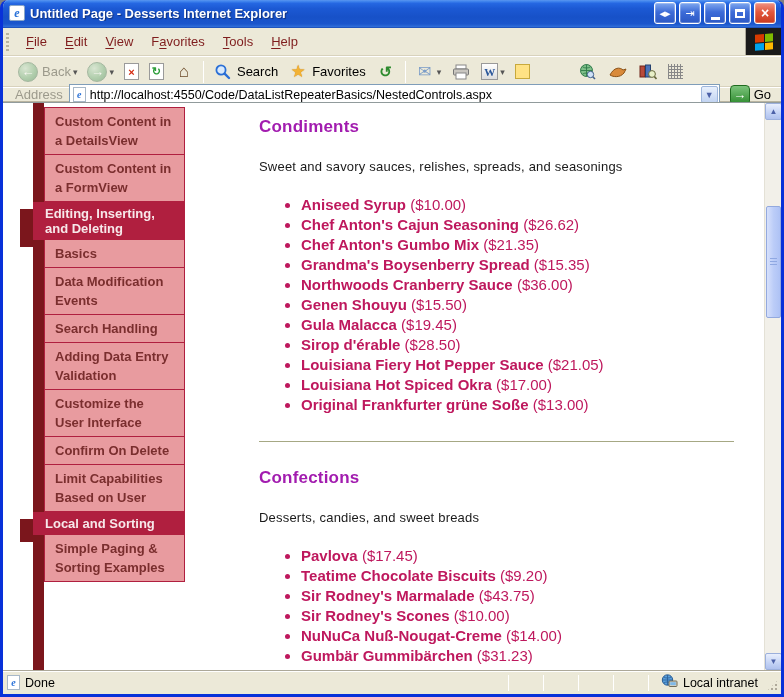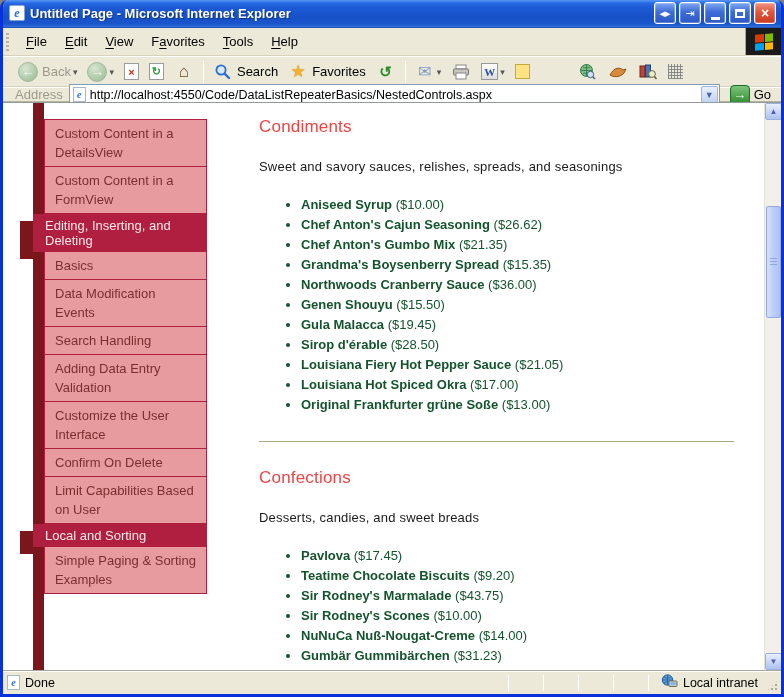--- a/index.html
+++ b/index.html
@@ -28,21 +28,21 @@
   .tb-btn.close{ background:linear-gradient(to bottom,#F09384 0%,#E2573C 45%,#C93A1E 100%); font-size:14px; font-weight:bold;}
   .glyph-min{ width:9px; height:3px; background:#fff; margin-top:10px;}
   .glyph-max{ width:10px; height:9px; border:2px solid #fff; border-top-width:3px;}
 
   
   .menubar{ height:28px; flex:none; display:flex; align-items:stretch; background:#ECE9D8;
     border-bottom:1px solid #D8D2BD;}
   .menus{ display:flex; align-items:center; flex:1; padding-left:4px;}
   .drag-handle{ width:5px; margin:4px 3px 4px 2px; flex:none;
     background-image:radial-gradient(#B8B4A0 35%, transparent 40%); background-size:5px 4px;}
-  .menu-item{ padding:4px 9px; font-size:13px; color:#000000; cursor:default;}
+  .menu-item{ padding:4px 9px; font-size:13px; color:#7f1d1d; cursor:default;}
   .menu-item u{ text-underline-offset:2px;}
   .winlogo{ width:36px; flex:none; background:#1A1A1A; display:flex; align-items:center; justify-content:center;
     border-left:1px solid #ACA899;}
   .flag{ width:18px; height:16px; display:grid; grid-template-columns:1fr 1fr; grid-template-rows:1fr 1fr; gap:1px; transform:skewY(-4deg);}
   .flag i:nth-child(1){background:#D83B01}.flag i:nth-child(2){background:#7FBA00}
   .flag i:nth-child(3){background:#00A4EF}.flag i:nth-child(4){background:#FFB900}
 
   
   .toolbar{ height:31px; flex:none; display:flex; align-items:center; background:#ECE9D8;
     border-top:1px solid #FFFFFF; border-bottom:1px solid #D8D2BD; padding-right:4px;}
@@ -78,33 +78,33 @@
     display:flex; align-items:center; justify-content:center; font-size:9px; color:#4C61A8; flex:none;}
   .go-btn{ display:flex; align-items:center; gap:4px; margin-left:6px; font-size:13px; padding:1px 4px;}
   .go-ic{ width:20px; height:20px; border-radius:4px; background:linear-gradient(#7CC47C,#2E8B2E); border:1px solid #1F6B1F;
     color:#fff; font-weight:bold; display:flex; align-items:center; justify-content:center; font-size:13px;}
 
   
   .content{ flex:1; position:relative; background:#fff; overflow:hidden; display:flex; border-top:1px solid #919B9C;}
   .page{ flex:1; position:relative; overflow:hidden;}
 
   .stripe{ position:absolute; left:30px; top:0; bottom:0; width:11px; background:#7B161C;}
-  .navmenu{ position:absolute; left:41px; top:16px; width:163px;}
+  .navmenu{ position:absolute; left:41px; top:4px; width:141px;font-weight:bold;}
   .nav-item{ background:#E89B9F; color:#7A2E2E; font-size:13px; line-height:19px; padding:4px 8px 4px 10px;
     border:1px solid #B01F3F; border-top:none; cursor:pointer;}
   .navmenu .nav-item:first-child{ border-top:1px solid #B01F3F;}
   .nav-cat{ position:relative; background:#B01F3F; color:#F7E8EA; font-size:13px; line-height:15px;
     margin-left:-11px; padding:4px 8px 4px 12px; cursor:pointer;}
   .nav-cat::before{ content:""; position:absolute; left:-13px; top:7px; width:13px; height:100%; background:#7B161C;}
 
   .main{ position:absolute; left:256px; right:0; top:0; bottom:-40px; padding:14px 30px 0 0; overflow:hidden;}
-  .sec-title{ font-size:17px; font-weight:400; color:#ef4444; letter-spacing:.2px;}
+  .sec-title{ font-size:17px; font-weight:700; color:#a21caf; letter-spacing:.2px;}
   .sec-desc{ font-size:13px; color:#1A1A1A; margin-top:22px; letter-spacing:.2px;}
   .plist{ margin:21px 0 0 0; padding-left:42px; list-style:disc;}
-  .plist li{ font-size:13px; line-height:20px; color:#14532d;}
+  .plist li{ font-size:15px; line-height:20px; color:#be185d;}
   .p-name{ font-weight:bold;}
   .rule{ border-top:1px solid #A6A884; margin:26px 0;}
 
   
   .scrollbar{ width:17px; flex:none; background:#F2F0E9; position:relative; border-left:1px solid #E4E1D6;}
   .sb-btn{ position:absolute; left:0; width:17px; height:17px; border-radius:2px;
     background:linear-gradient(#E9EFFD,#C4D3F5 60%,#AFC1EE); border:1px solid #9CB0DC;
     display:flex; align-items:center; justify-content:center; font-size:8px; color:#4C61A8;}
   .sb-up{ top:0;} .sb-down{ bottom:0;}
   .sb-thumb{ position:absolute; left:1px; width:15px; top:103px; height:112px; border-radius:2px;
@@ -124,21 +124,21 @@
     background-image:radial-gradient(#AFA99A 1.2px, transparent 1.5px); background-size:4px 4px;
     clip-path:polygon(100% 0,100% 100%,0 100%);}
 </style>
 </head>
 <body>
 
 <div class="window">
 
   <div class="titlebar">
     <div class="title-icon">e</div>
-    <div class="title-text">Untitled Page - Microsoft Internet Explorer</div>
+    <div class="title-text">Untitled Page - Desserts Internet Explorer</div>
     <div class="tb-btn">
         <span>◂▸</span>
       </div>
     <div class="tb-btn">
         <span>⇥</span>
       </div>
     <div class="tb-btn">
         <span class="glyph-min"></span>
       </div>
     <div class="tb-btn">

